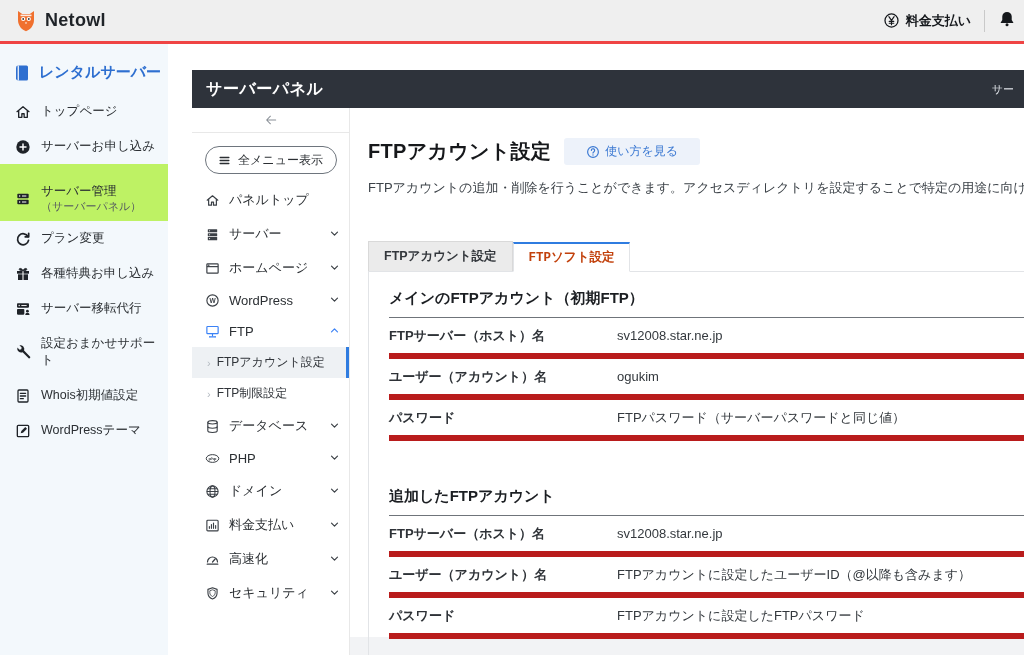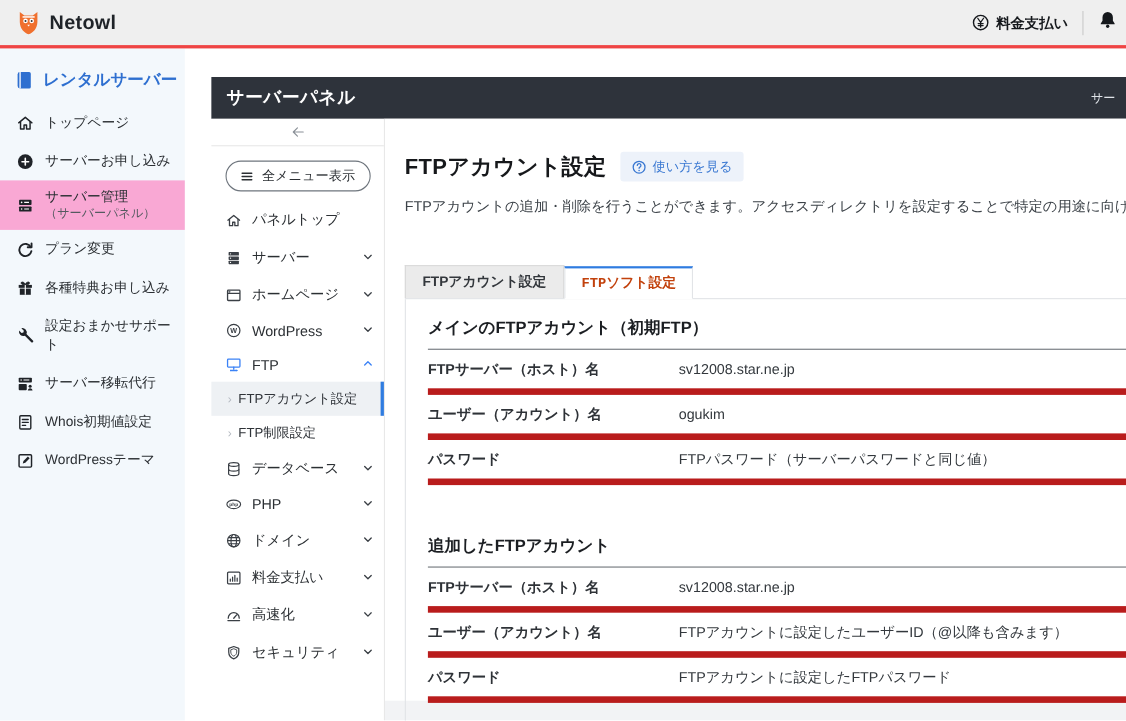--- a/index.html
+++ b/index.html
@@ -22,21 +22,21 @@
 
   
   .app-sidebar { position:absolute; top:44px; left:0; width:168px; bottom:0;
     background:#f3f8fc; }
   .as-title { display:flex; align-items:center; gap:8px; padding:19px 0 12px 13px;
     color:#2e6fd0; font-size:15px; font-weight:bold; cursor:pointer; }
   .as-title svg { width:18px; height:18px; color:#2e6fd0; }
   .as-item { display:flex; align-items:center; gap:10px; padding:9px 6px 9px 15px;
     font-size:12.5px; color:#2b2f33; cursor:pointer; }
   .as-item svg { width:16px; height:16px; flex-shrink:0; color:#1f2328; }
-  .as-item.active { background:#f9a8d4; padding-top:8px; padding-bottom:8px; }
+  .as-item.active { background:#bef264; padding-top:20px; padding-bottom:8px; }
   .as-label2 { display:flex; flex-direction:column; line-height:1.25; }
   .as-sub { font-size:11px; color:#555a60; }
 
   
   .panel { position:absolute; left:192px; top:70px; right:0; bottom:0; overflow:hidden; }
   .panel-header { height:38px; background:#2e333b; display:flex; align-items:center;
     padding:0 10px 0 14px; }
   .ph-title { color:#fff; font-size:16px; font-weight:bold; letter-spacing:.5px; }
   .ph-right { margin-left:auto; color:#dfe3e8; font-size:11px; white-space:nowrap; }
   .panel-body { display:flex; height:calc(100% - 38px); }
@@ -61,21 +61,21 @@
     font-size:12px; color:#2f3338; cursor:pointer; }
   .pm-sub .caret { color:#b4bac1; font-size:11px; }
   .pm-sub.active { background:#eef1f4; border-right:3px solid #2f7ce0; }
 
   
   .content { flex:1; background:#f2f3f5; position:relative; min-width:0; }
   .content-surface { height:529px; background:#fff; padding:30px 0 0 18px; }
   .title-row { display:flex; align-items:center; gap:13px; }
   .page-title { font-size:20px; font-weight:bold; color:#16181b; letter-spacing:.3px; }
   .help-badge { display:flex; align-items:center; gap:5px; background:#edf2fa;
-    color:#3a78d2; font-size:12px; padding:5px 10px; border-radius:3px; cursor:pointer; }
+    color:#3a78d2; font-size:12px; padding:5px 22px; border-radius:3px; cursor:pointer; }
   .help-badge svg { width:14px; height:14px; }
   .desc { margin-top:14px; font-size:13px; color:#3c4248; white-space:nowrap; overflow:hidden; }
 
   .tabs { margin-top:44px; display:flex; align-items:flex-end; border-bottom:1px solid #e2e4e7; }
   .tab { height:30px; padding:0 15px; display:flex; align-items:center;
     font-size:12.5px; font-weight:bold; color:#33373c; cursor:pointer; }
   .tab.inactive { background:#ebebeb; border:1px solid #d9d9d9; border-bottom:none; }
   .tab.active { background:#fff; color:#c2410c; border:1px solid #e2e4e7;
     border-top:2px solid #2f7ce0; border-bottom:1px solid #fff; margin-bottom:-1px;font-family:Liberation Mono, monospace; }
 
@@ -292,29 +292,29 @@
     <span>プラン変更</span>
   </div>
   <div class="as-item">
     <svg>
         <use href="#i-gift"></use>
       </svg>
     <span>各種特典お申し込み</span>
   </div>
   <div class="as-item">
     <svg>
+        <use href="#i-server-move"></use>
+      </svg>
+    <span>サーバー移転代行</span>
+  </div>
+  <div class="as-item">
+    <svg>
         <use href="#i-wrench"></use>
       </svg>
     <span>設定おまかせサポート</span>
-  </div>
-  <div class="as-item">
-    <svg>
-        <use href="#i-server-move"></use>
-      </svg>
-    <span>サーバー移転代行</span>
   </div>
   <div class="as-item">
     <svg>
         <use href="#i-document"></use>
       </svg>
     <span>Whois初期値設定</span>
   </div>
   <div class="as-item">
     <svg>
         <use href="#i-edit-square"></use>

